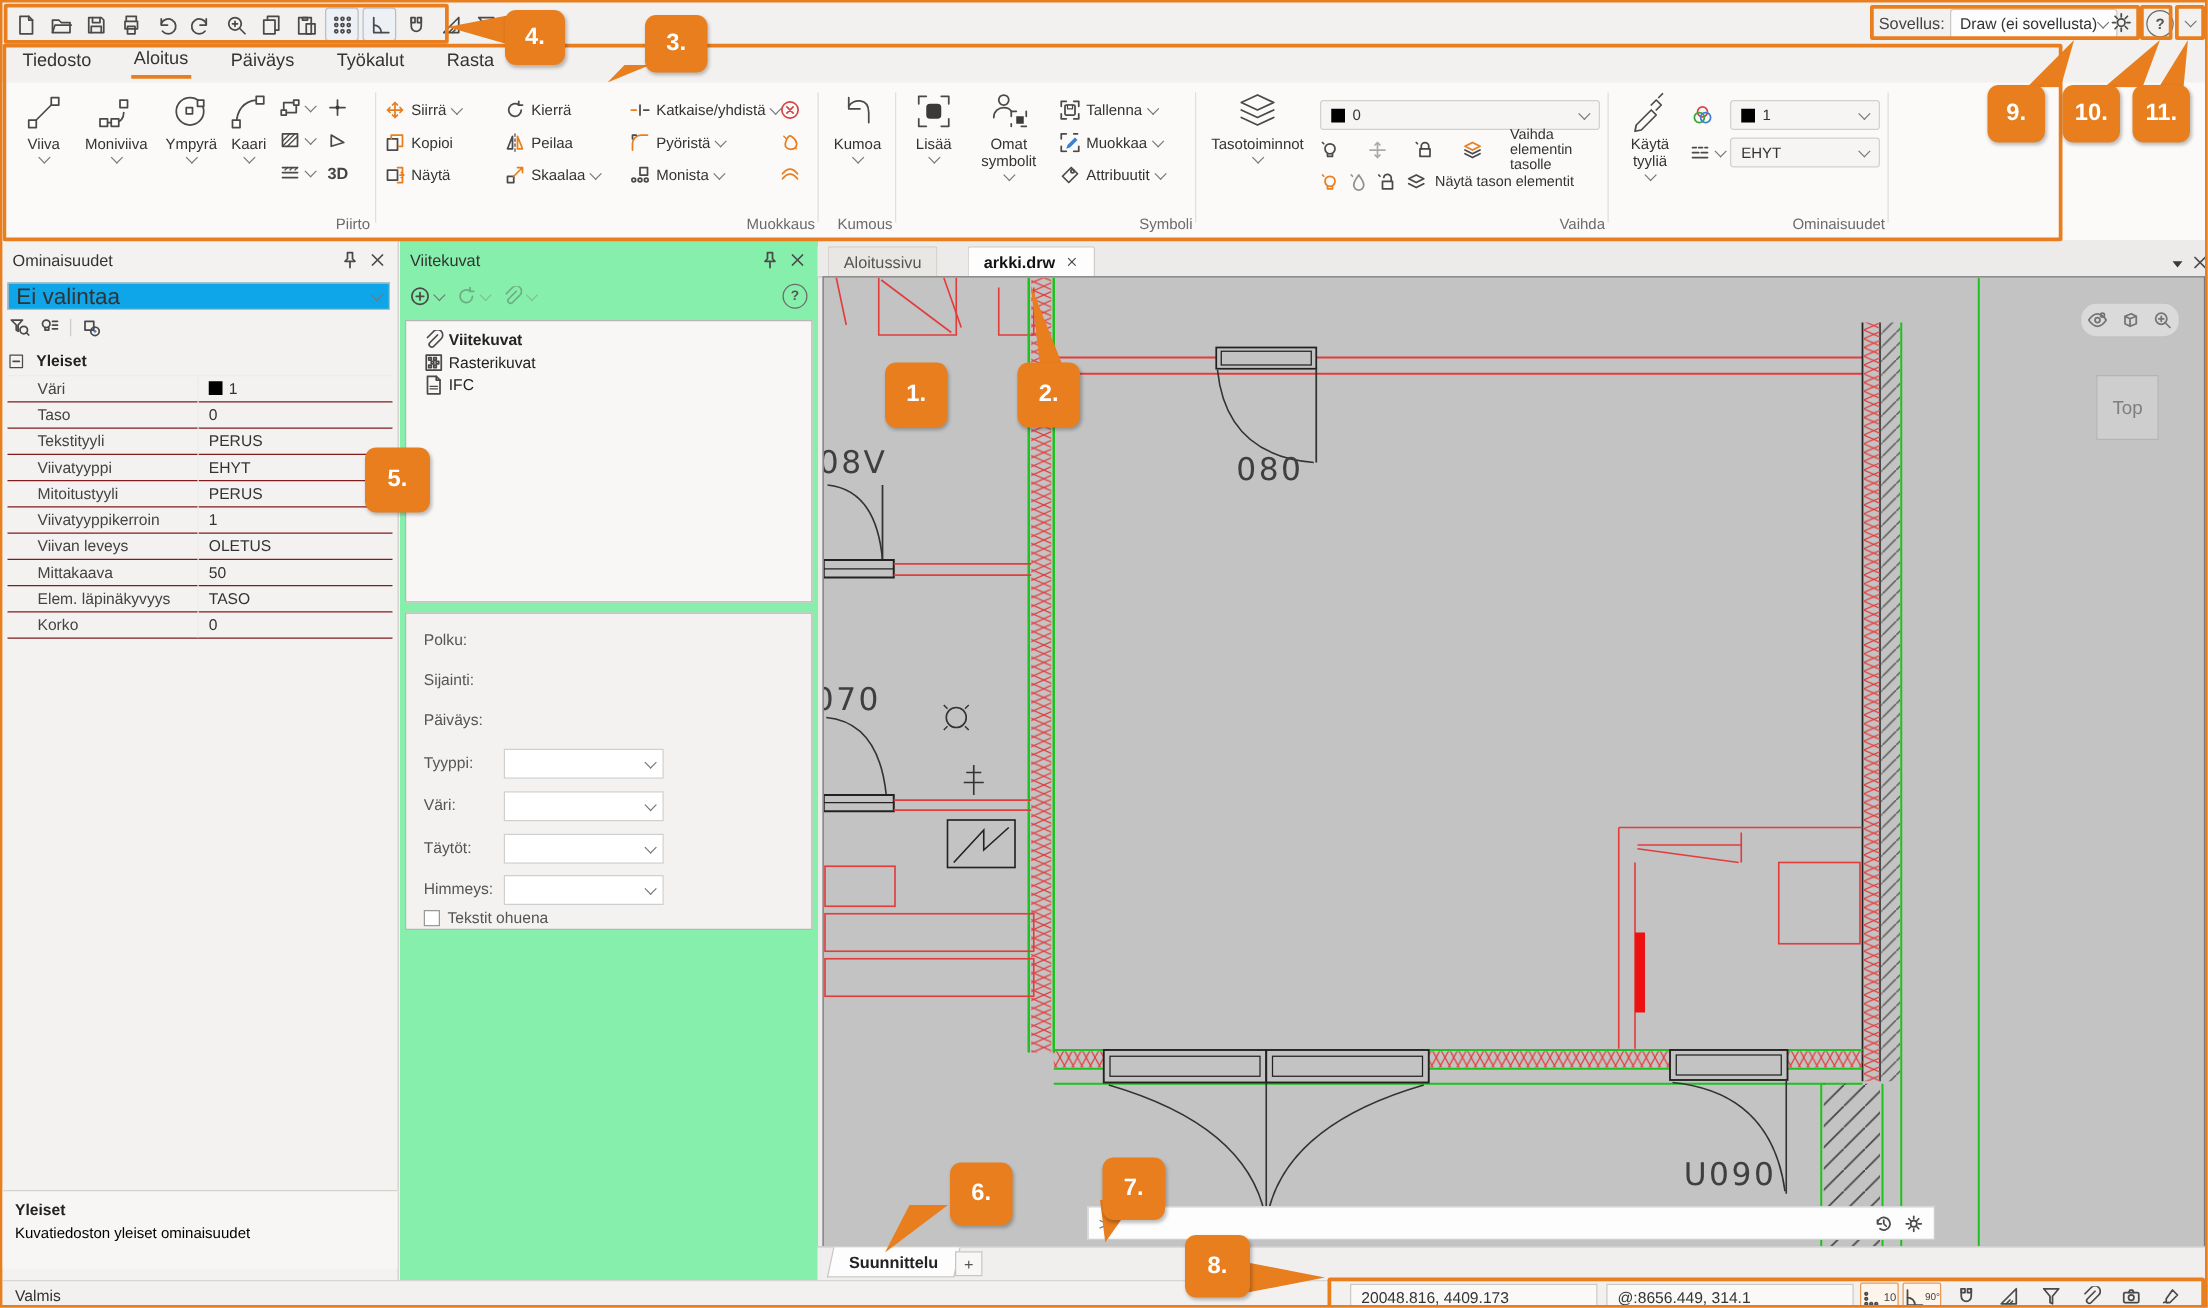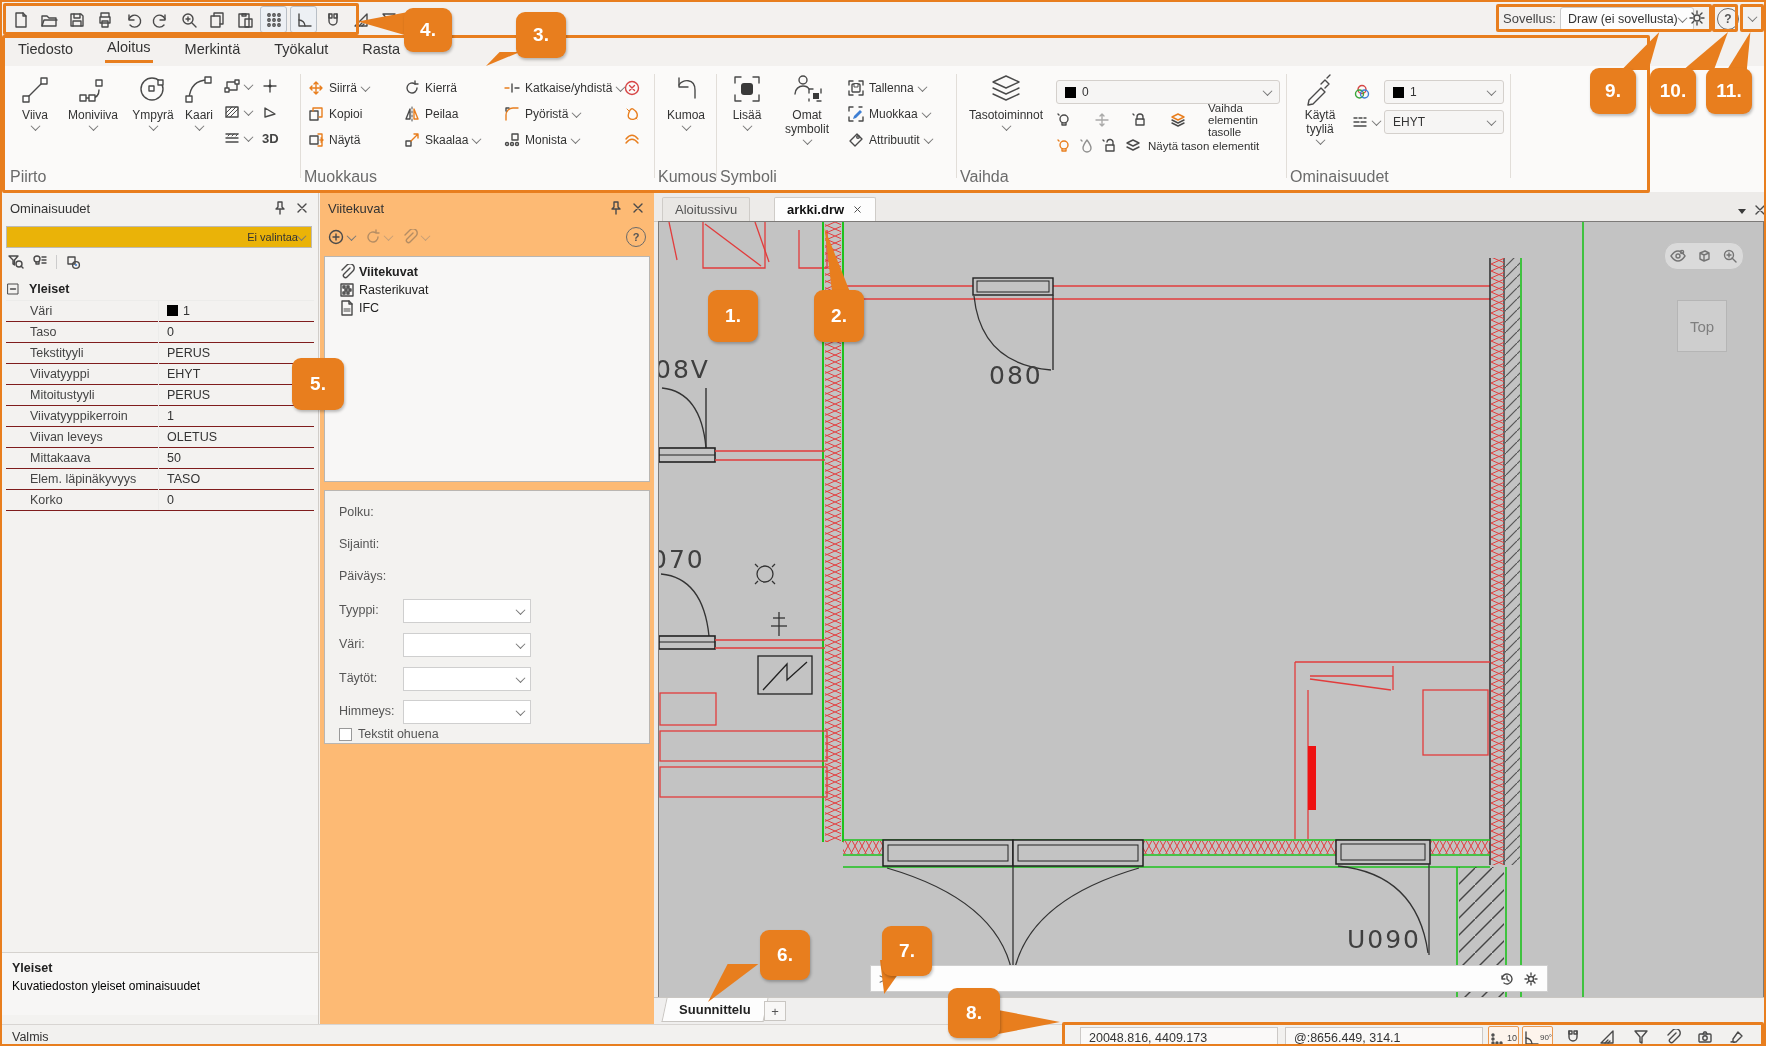--- a/index.html
+++ b/index.html
@@ -31,21 +31,21 @@
     background:#fdfdfd;border:1px solid #c9c9c9;border-radius:3px;font-size:12.5px;color:#333}
   .roundbtn{display:flex;align-items:center;justify-content:center}
   
   .menubar{left:0;top:34px;width:100%;height:28px;display:flex;gap:30px;padding-left:14px;align-items:center;font-size:14.5px;color:#333}
   .menu-item{padding:2px 2px 5px 2px}
   .menu-item.active{font-weight:400;border-bottom:3px solid #e87e1e}
   
   .ribbon{left:0;top:64px;width:1766px;height:126px;background:#fbfaf9;border-bottom:1px solid #dcd8d4}
   .rgroup{position:absolute;top:0;height:126px}
   .rsep{position:absolute;top:8px;width:1px;height:104px;background:#e2ded9}
-  .rlabel{position:absolute;bottom:6px;left:0;right:0;text-align:left;font-size:16px;color:#6b6b6b}
+  .rlabel{position:absolute;bottom:6px;left:0;right:0;text-align:right;font-size:12px;color:#6b6b6b}
   .bigbtn{position:absolute;top:6px;display:flex;flex-direction:column;align-items:center;gap:2px;font-size:12px;color:#333;text-align:center}
   .medbtn{position:absolute;display:flex;align-items:center;gap:5px;font-size:12px;color:#333;height:20px}
   .combo{position:absolute;display:flex;align-items:center;gap:6px;background:#f6f5f4;border:1px solid #d4d0cc;border-radius:3px;height:22px;padding:0 8px;font-size:12px;color:#333}
   .combo .sp{flex:1}
   .swatch{width:11px;height:11px;background:#000;flex:none}
   .small-label{font-size:11.5px;color:#333}
   
   .panel-title{font-size:13px;color:#333}
   .ptitle-bar{display:flex;align-items:center}
   .props-row{position:absolute;left:4px;width:308px;height:21px;display:flex;align-items:center;border-bottom:1px solid #7f1d1d;font-size:12.5px;color:#333}
@@ -183,21 +183,21 @@
   <div class="abs roundbtn" style="left:1715px;top:6px;width:20px;height:20px;border:1.4px solid #6a6a6a;border-radius:50%;font-size:12px;color:#555;font-weight:700">
     <span>?</span>
   </div>
   <div class="abs roundbtn" style="left:1742px;top:8px;width:16px;height:16px">
       <span class="chev"></span>
     </div>
 
   <div class="abs menubar">
     <span class="menu-item">Tiedosto</span>
     <span class="menu-item active">Aloitus</span>
-    <span class="menu-item">Merkintä</span>
+    <span class="menu-item">Päiväys</span>
     <span class="menu-item">Työkalut</span>
     <span class="menu-item">Rasta</span>
   </div>
 
   <div class="abs ribbon">
 
     <div class="rgroup" style="left:8px;width:286px">
       <div class="bigbtn" style="left:2px;width:46px">
         <svg class="ic i34" viewBox="0 0 34 34">
             <path d="M8 27L26 9"></path>
@@ -533,21 +533,21 @@
     <div class="ptitle-bar abs" style="left:8px;top:8px;width:300px">
       <span class="panel-title">Ominaisuudet</span>
       <span style="flex:1"></span>
       <svg class="ic i16" viewBox="0 0 16 16">
           <path d="M6 2h4v5l2 2H4l2-2zM8 9v5"></path>
         </svg>
       <svg class="ic i16" viewBox="0 0 16 16" style="margin-left:6px">
           <path d="M4 4l8 8M12 4l-8 8"></path>
         </svg>
     </div>
-    <div class="abs" style="left:4px;top:34px;width:306px;height:22px;background:#eab308;border:1px solid #bdbab6;display:flex;align-items:center;justify-content:flex-end;padding:0 6px;box-sizing:border-box;font-size:11px;color:#333">
+    <div class="abs" style="left:4px;top:34px;width:306px;height:22px;background:#0ea5e9;border:1px solid #bdbab6;display:flex;align-items:center;justify-content:space-between;padding:0 6px;box-sizing:border-box;font-size:18px;color:#333">
       <span>Ei valintaa</span>
       <span class="chev"></span>
     </div>
     <div class="abs" style="left:6px;top:62px;display:flex;gap:8px;align-items:center">
       <svg class="ic i16" viewBox="0 0 16 16">
           <path d="M1 2h9l-3.5 4v5L5 10V6z"></path>
           <circle cx="11" cy="10" r="3"></circle>
           <path d="M13 12l2 2"></path>
         </svg>
       <svg class="ic i16" viewBox="0 0 16 16">
@@ -631,21 +631,21 @@
           <span>0</span>
         </span>
       </div>
 
     <div class="abs" style="left:0;top:760px;width:316px;height:62px;border-top:1px solid #d5d2ce;background:#f7f6f5">
       <div style="font-size:12.5px;font-weight:700;color:#222;padding:8px 0 0 10px">Yleiset</div>
       <div style="font-size:12px;color:#000000;padding:4px 0 0 10px">Kuvatiedoston yleiset ominaisuudet</div>
     </div>
   </div>
 
-  <div class="abs" style="left:318px;top:190px;width:334px;height:832px;background:#fdba74;border-right:1px solid #8b5cf6">
+  <div class="abs" style="left:318px;top:190px;width:334px;height:832px;background:#86efac;border-right:1px solid #8b5cf6">
     <div class="ptitle-bar abs" style="left:8px;top:8px;width:318px">
       <span class="panel-title">Viitekuvat</span>
       <span style="flex:1"></span>
       <svg class="ic i16" viewBox="0 0 16 16">
           <path d="M6 2h4v5l2 2H4l2-2zM8 9v5"></path>
         </svg>
       <svg class="ic i16" viewBox="0 0 16 16" style="margin-left:6px">
           <path d="M4 4l8 8M12 4l-8 8"></path>
         </svg>
     </div>

